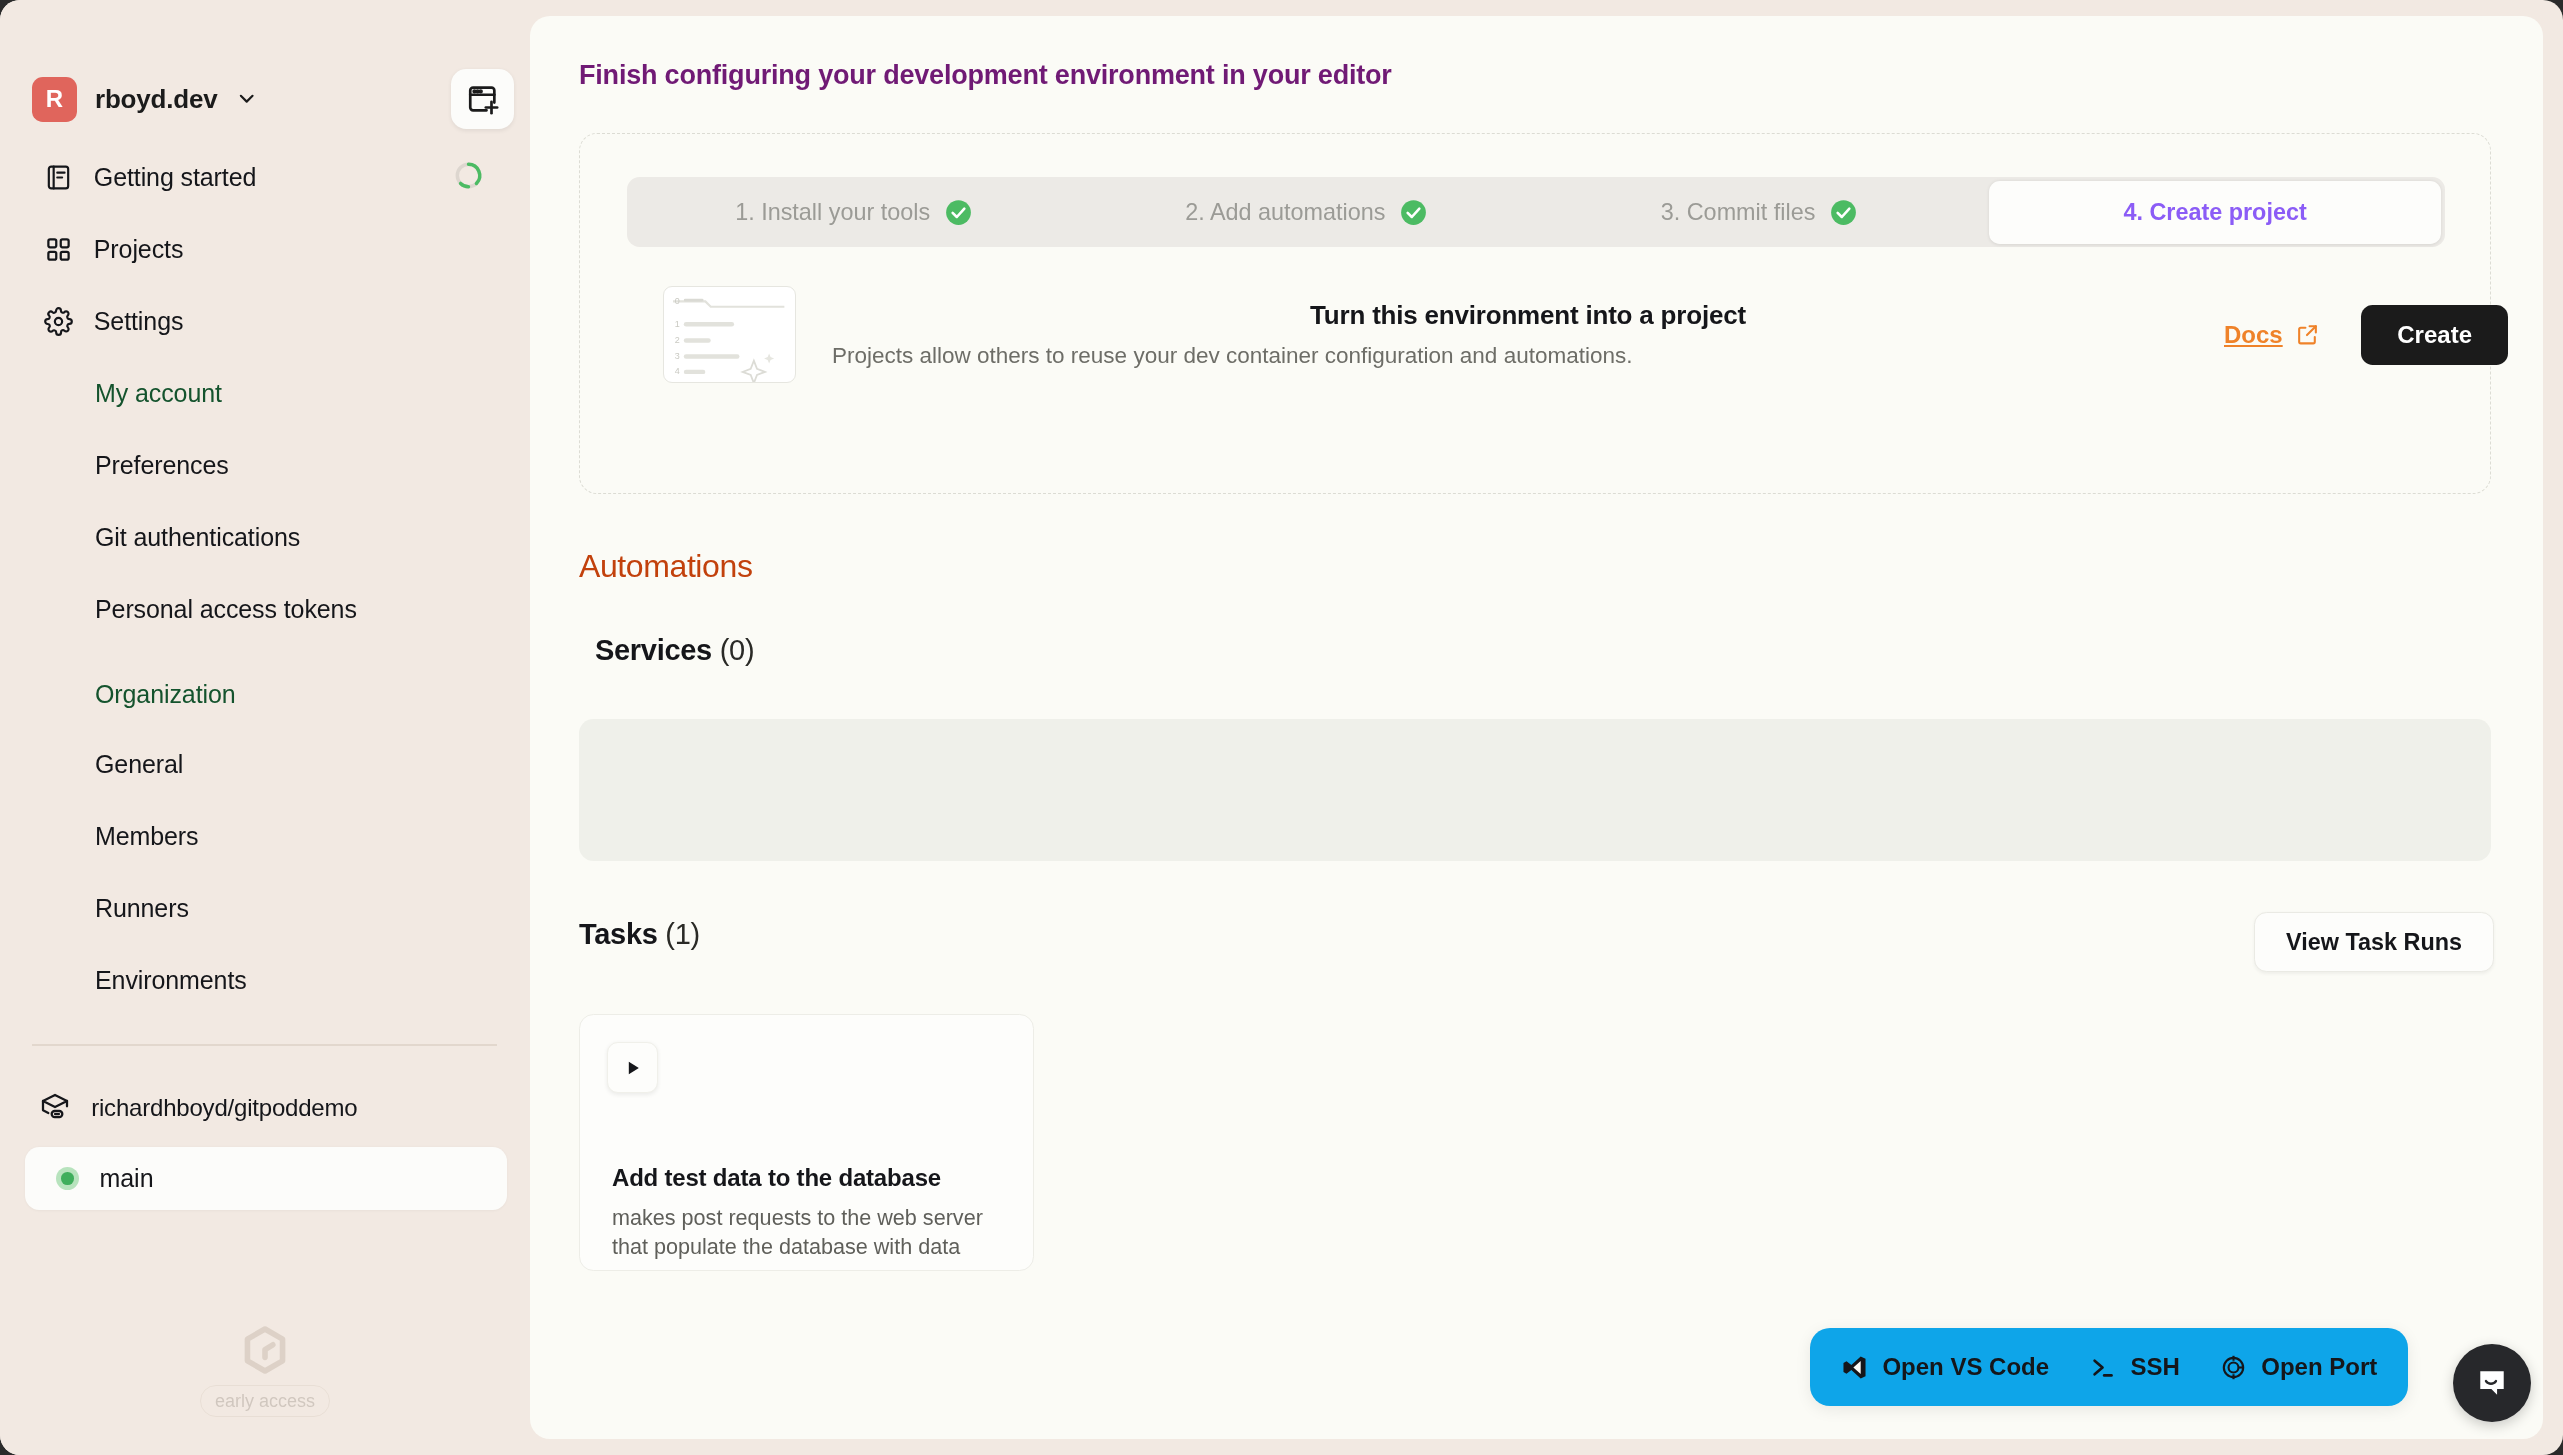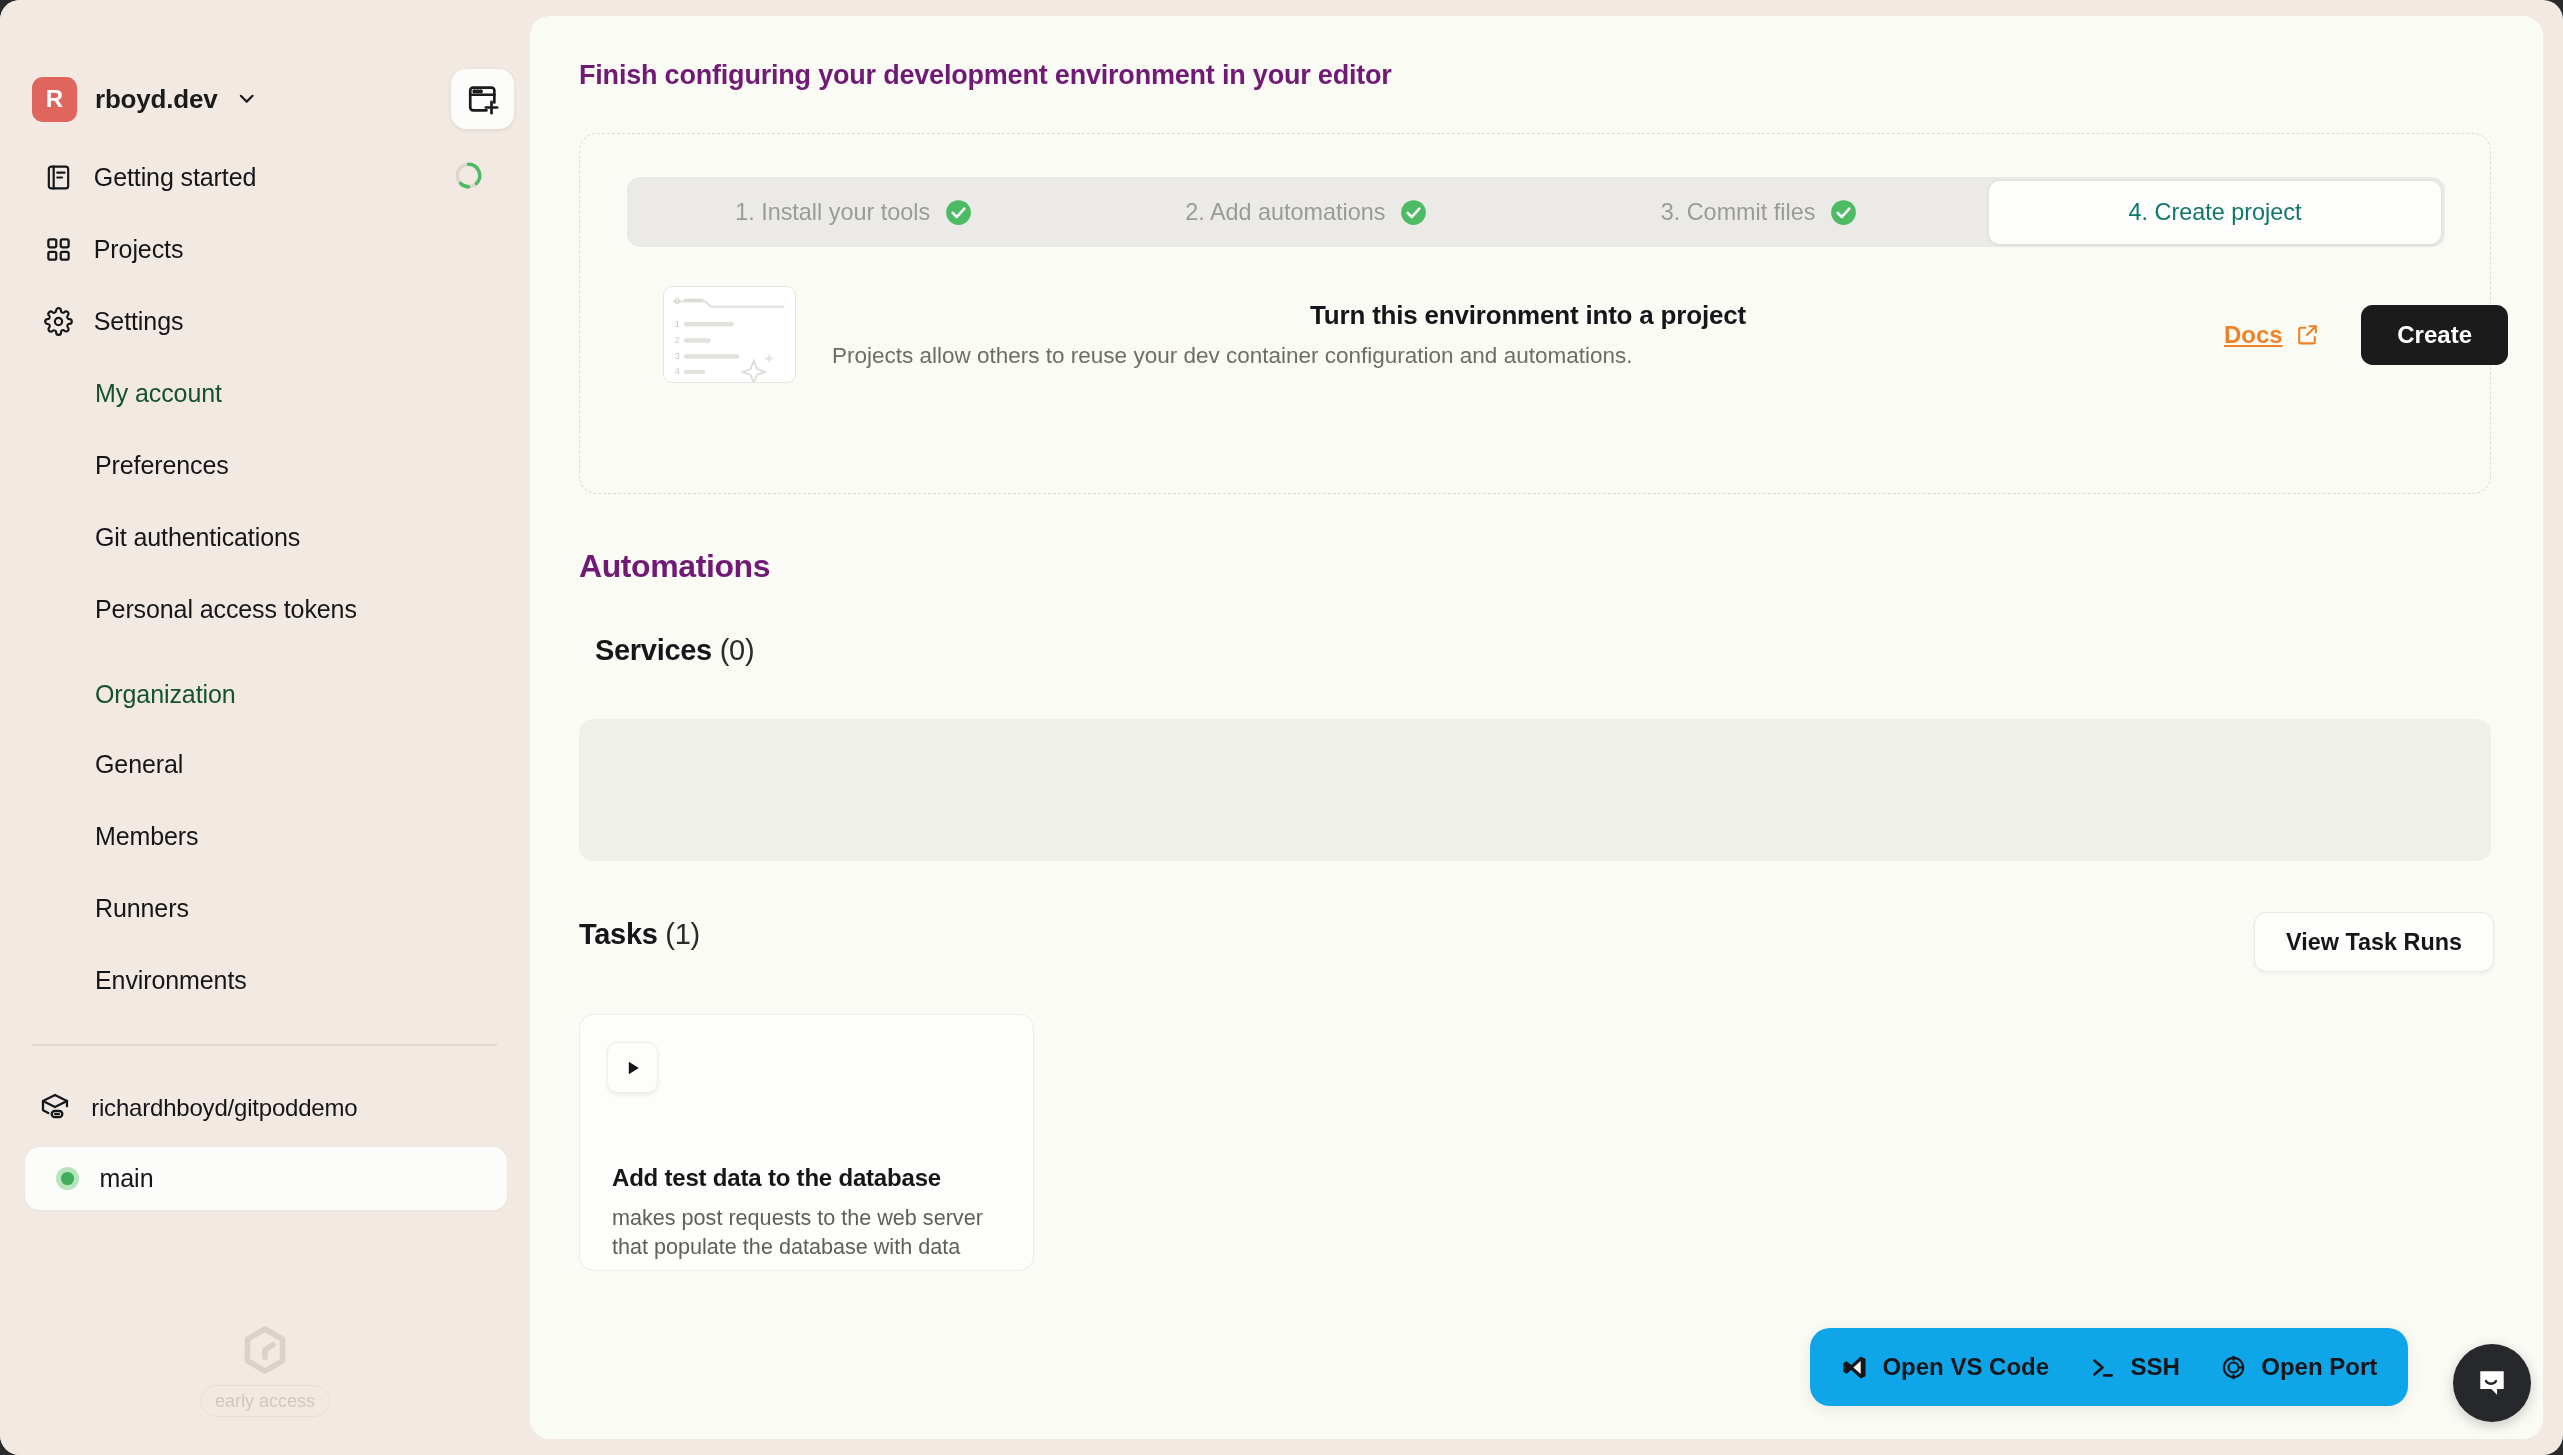--- a/index.html
+++ b/index.html
@@ -134,21 +134,21 @@
     width: 1818px; height: 70px;
     background: #eceae6; border-radius: 12.6px;
     display: flex; align-items: center;
   }
   .step {
     flex: 1; display: flex; align-items: center; justify-content: center; gap: 14.4px;
     height: 70px; font-size: 23.4px; color: #9b9b96; font-weight: 500;
   }
   .step.active {
     background: #fdfdfb; border-radius: 10.8px;
-    color: #0f766e; font-weight: 400;
+    color: #8b5cf6; font-weight: 700;
     box-shadow: 0 0.9px 3.6px rgba(0,0,0,.09);
     height: 63px; margin: 0 3.6px;
   }
   .check { width: 27px; height: 27px; }
 
   .promo {
     position: absolute; left: 83px; top: 152px;
     width: 1845px; display: flex; align-items: center;
   }
   .promo-thumb {
@@ -168,21 +168,21 @@
     background: #1b1b1b; color: #fff;
     border: none; border-radius: 11.7px;
     height: 60px; padding: 0 36px;
     font-size: 24px; font-weight: 700;
     font-family: "Liberation Sans", sans-serif;
   }
 
   
   .h-automations {
     position: absolute; left: 49px; top: 532px;
-    font-size: 32px; font-weight: 700; color: #701a75; letter-spacing: -0.4px;
+    font-size: 32px; font-weight: 400; color: #c2410c; letter-spacing: -0.4px;
   }
   .h-services {
     position: absolute; left: 65px; top: 618px;
     font-size: 29px; font-weight: 700; color: #15161a; letter-spacing: -0.3px;
   }
   .h-services .count { font-weight: 400; color: #2a2a26; }
   .services-empty {
     position: absolute; left: 49px; top: 703px;
     width: 1912px; height: 142px;
     background: #eff0ea; border-radius: 14.4px;

